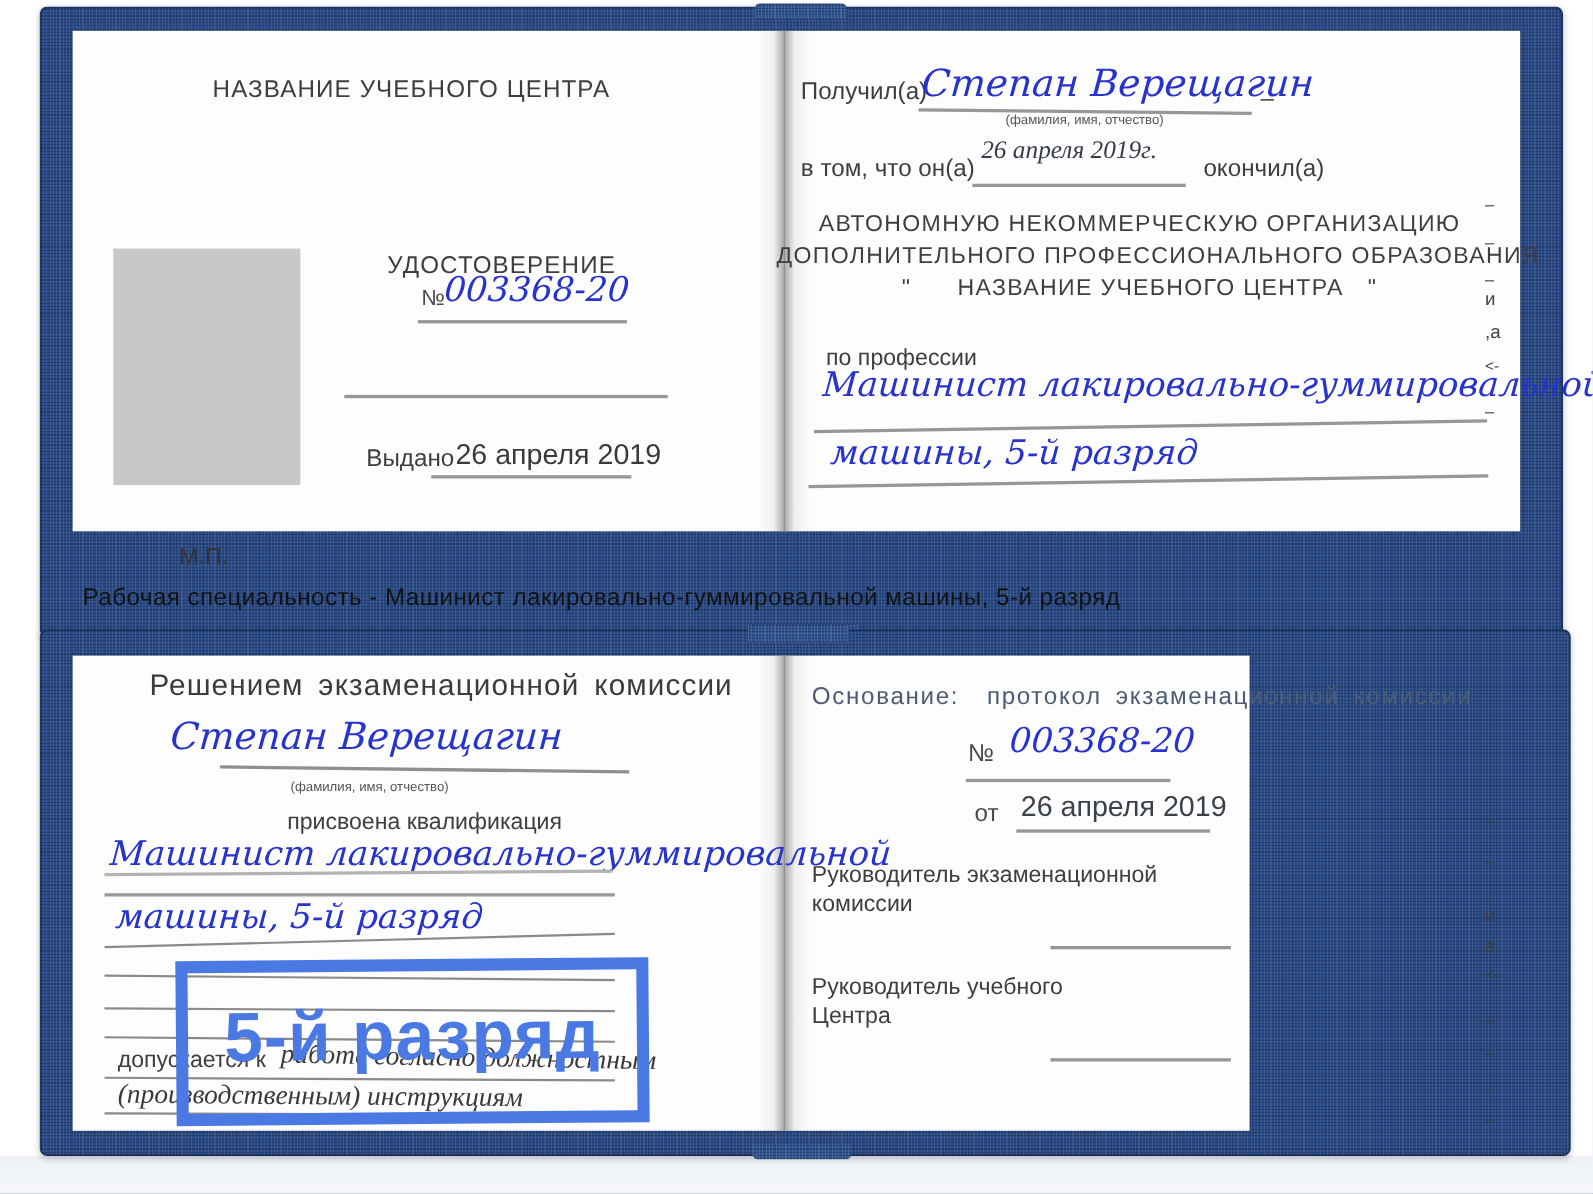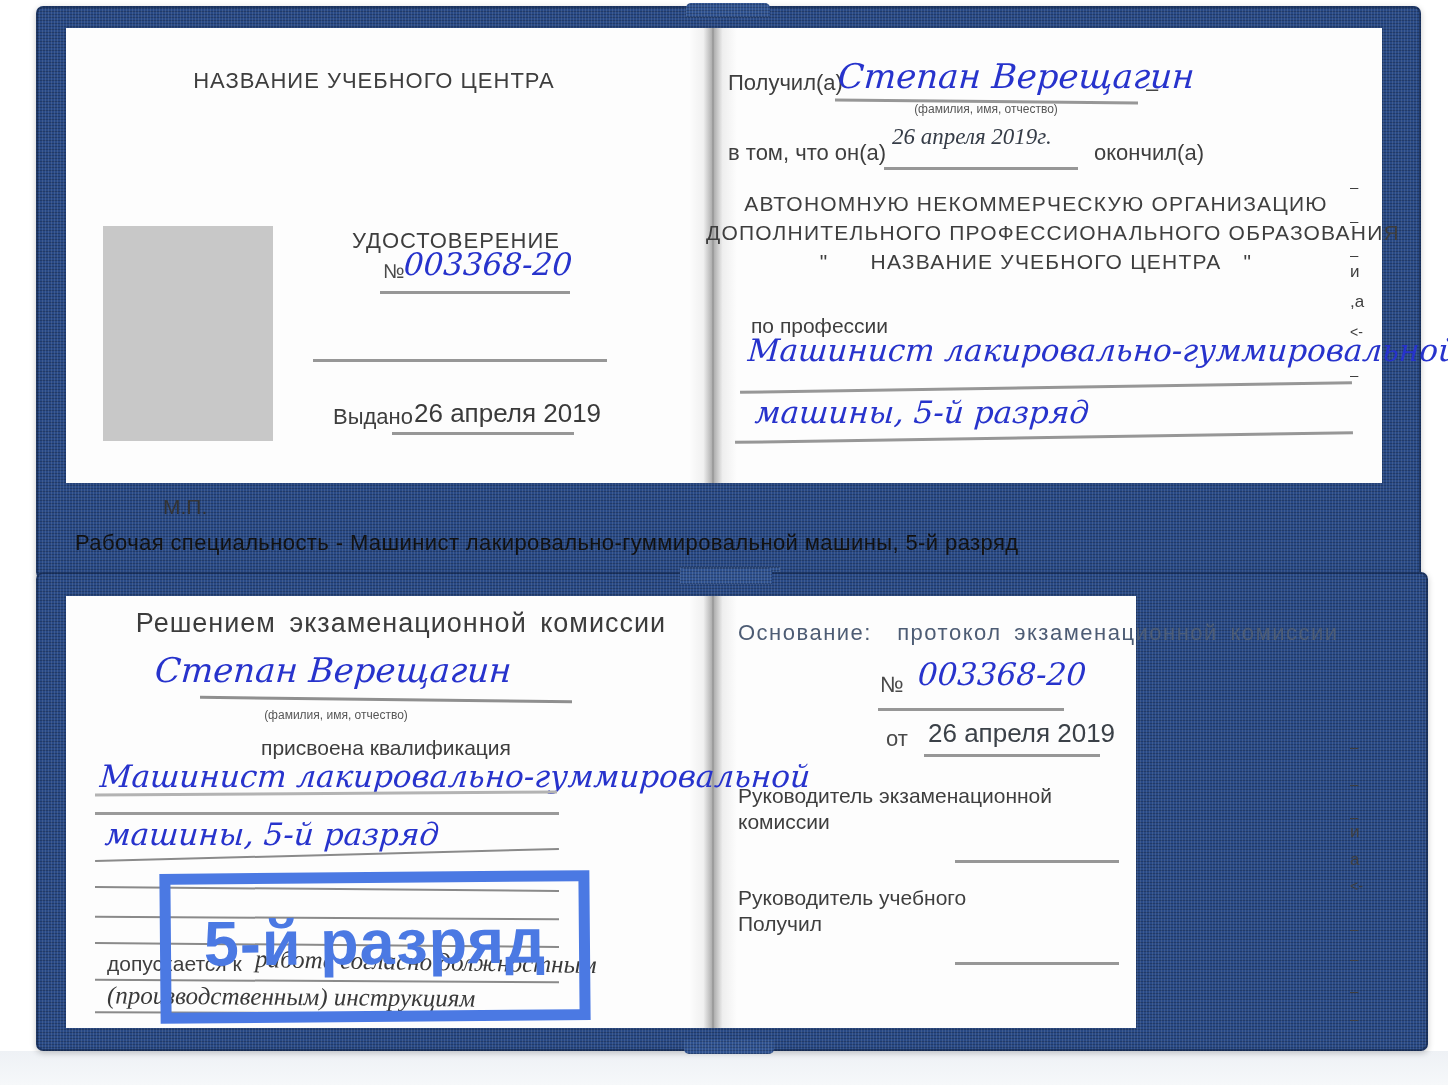--- a/index.html
+++ b/index.html
@@ -141,21 +141,21 @@
       <div class="t hand" style="left:852px;top:60px;font-size:31px;">003368-20</div>
       <div class="uline" style="left:812px;top:112px;width:186px;"></div>
       <div class="t lbl" style="left:820px;top:130px;font-size:22px;color:#4a4a4a;">от</div>
       <div class="t lbl" style="left:862px;top:122px;font-size:26px;color:#3b4148;">26 апреля 2019</div>
       <div class="uline" style="left:858px;top:158px;width:176px;"></div>
 
       <div class="t lbl" style="left:672px;top:188px;font-size:21px;">Руководитель экзаменационной</div>
       <div class="t lbl" style="left:672px;top:214px;font-size:21px;text-align:center;">комиссии</div>
       <div class="uline" style="left:889px;top:264px;width:164px;"></div>
       <div class="t lbl" style="left:672px;top:290px;font-size:21px;">Руководитель учебного</div>
-      <div class="t lbl" style="left:672px;top:316px;font-size:21px;">Получил</div>
+      <div class="t lbl" style="left:672px;top:316px;font-size:21px;">Центра</div>
       <div class="uline" style="left:889px;top:366px;width:164px;"></div>
 
       <div class="frag" style="top:142px;">–</div>
       <div class="frag" style="top:179px;">–</div>
       <div class="frag" style="top:212px;">–</div>
       <div class="frag" style="top:226px;font-size:17px;">и</div>
       <div class="frag" style="top:254px;font-size:17px;">а</div>
       <div class="frag" style="top:282px;font-size:14px;">&lt;-</div>
       <div class="frag" style="top:324px;">–</div>
       <div class="frag" style="top:354px;">–</div>

